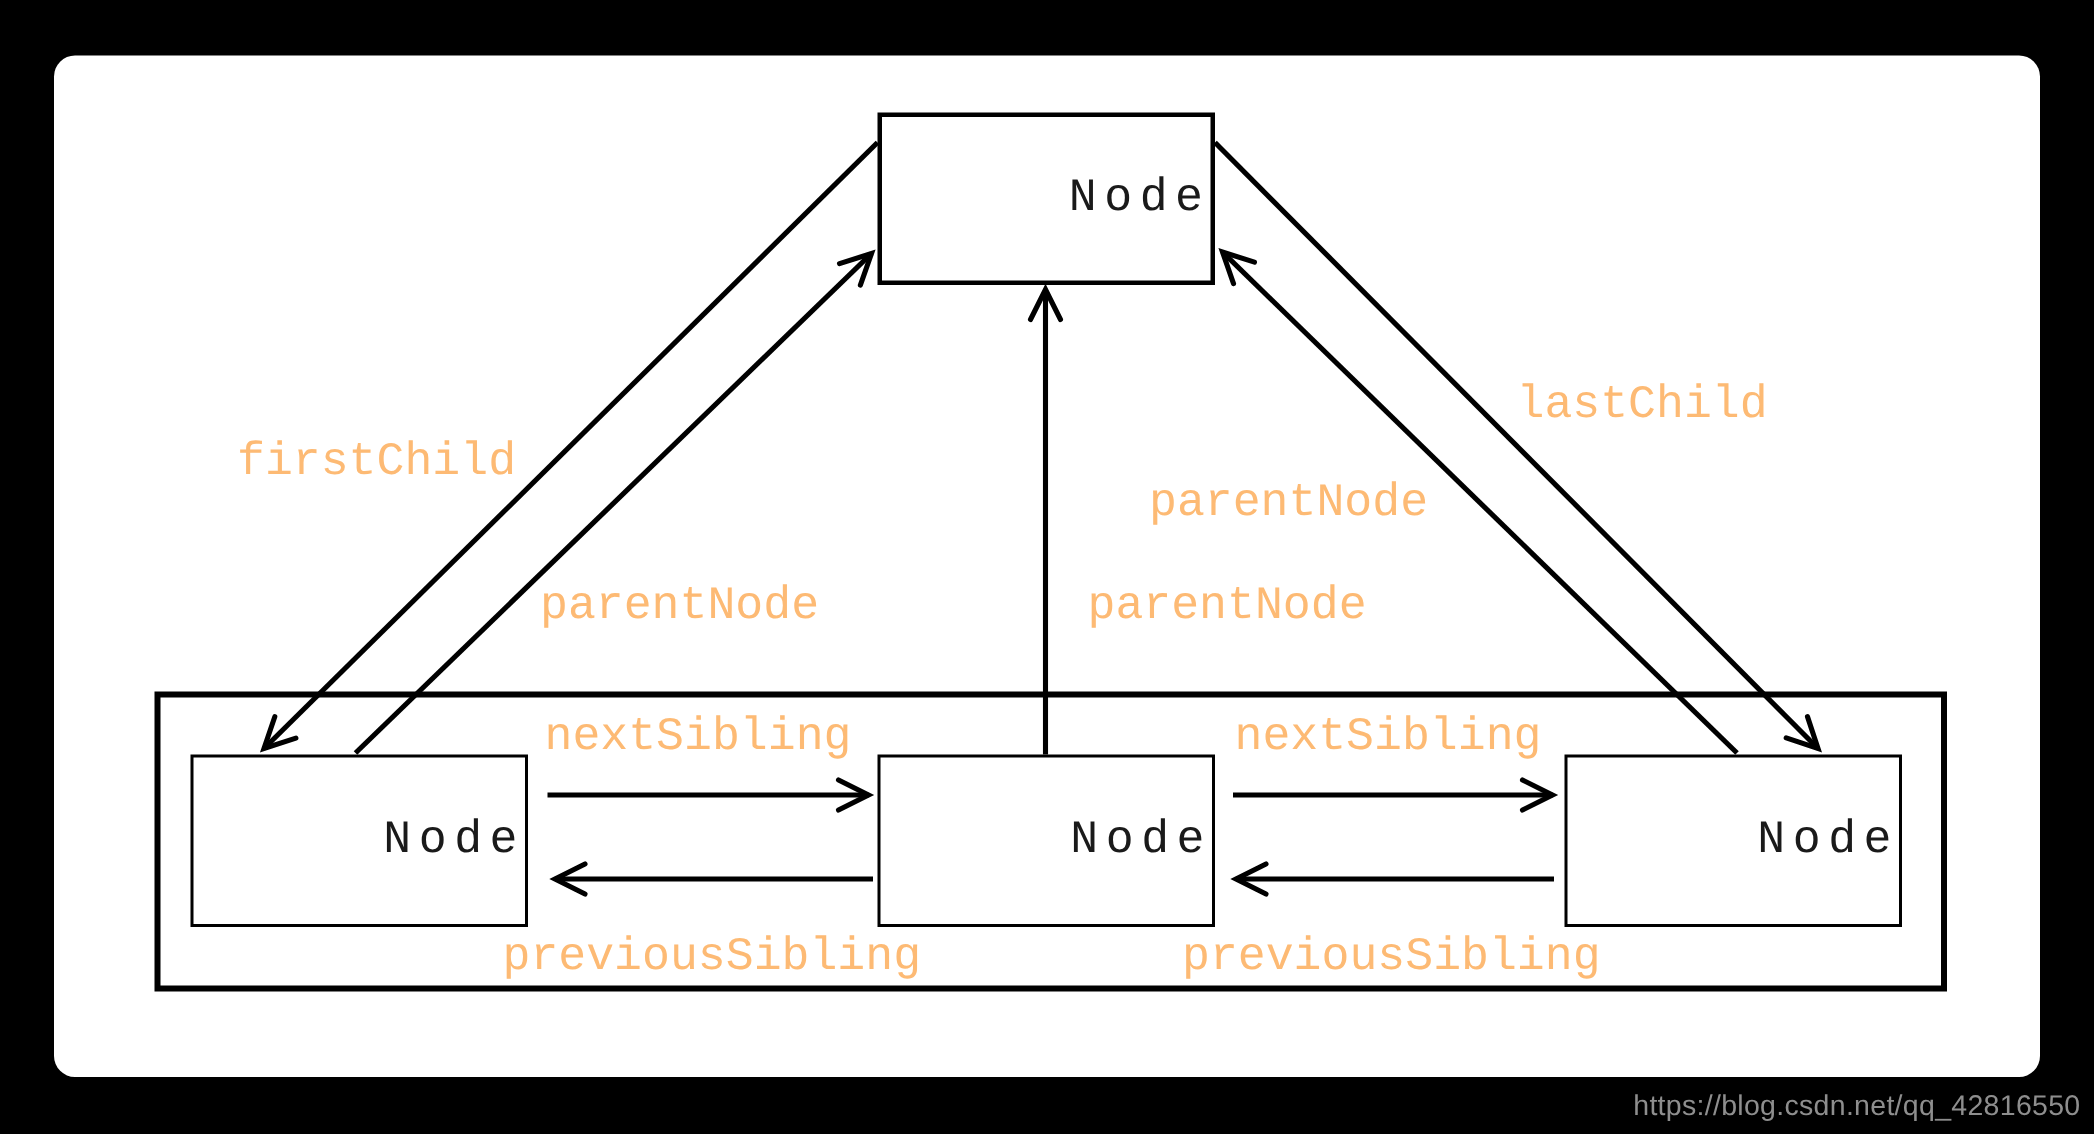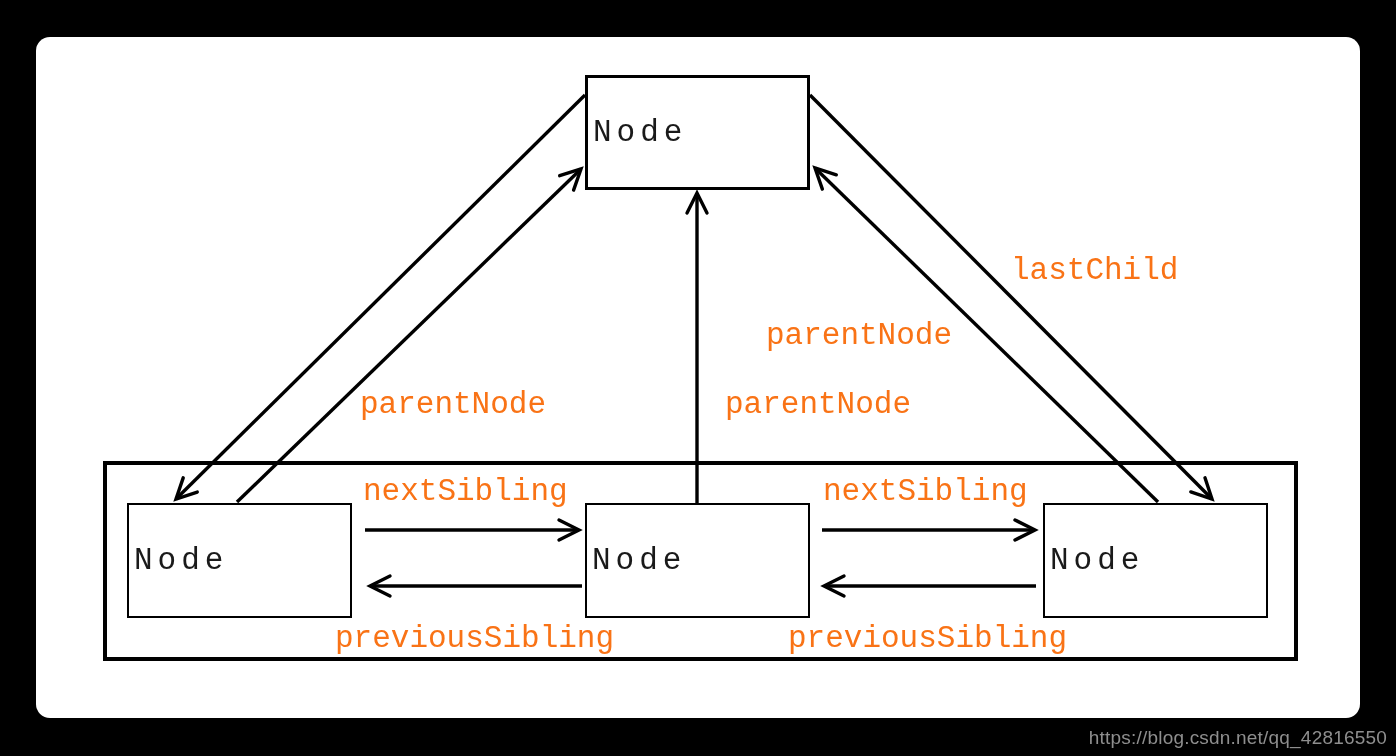--- a/index.html
+++ b/index.html
@@ -15,39 +15,39 @@
     position: absolute; left: 36px; top: 37px;
     width: 1324px; height: 681px;
     background: #ffffff; border-radius: 14px;
   }
   svg.arrows { position: absolute; left: 0; top: 0; width: 1396px; height: 756px; }
   .node-box {
     position: absolute;
     width: 225px; height: 115px;
     border: 3px solid #000;
     box-sizing: border-box;
-    display: flex; align-items: center; justify-content: flex-start;
+    display: flex; align-items: center; justify-content: flex-end;
     background: transparent;
   }
   .node-box.child { border-width: 2px; }
   .node-box .node-label {
     font-size: 31px; color: #1a1a1a;
     letter-spacing: 5px; padding-left: 5px;
     line-height: 1;
   }
   .container-box {
     position: absolute; left: 103px; top: 461px;
     width: 1195px; height: 200px;
     border: 4px solid #000;
     box-sizing: border-box;
     background: transparent;
   }
   .edge-label {
     position: absolute;
-    font-size: 31px; color: #f97316;
+    font-size: 31px; color: #fdba74;
     line-height: 1.05; white-space: nowrap;
   }
   .pos-first-child        { left: 158px;  top: 293px; }
   .pos-parent-node-left   { left: 360px;  top: 389px; }
   .pos-parent-node-middle { left: 725px;  top: 389px; }
   .pos-parent-node-right  { left: 766px;  top: 320px; }
   .pos-last-child         { left: 1011px; top: 255px; }
   .pos-next-sibling-left  { left: 363px;  top: 476px; }
   .pos-next-sibling-right { left: 823px;  top: 476px; }
   .pos-prev-sibling-left  { left: 335px;  top: 623px; }
@@ -105,20 +105,21 @@
   <div class="node-box child pos-node-left">
     <span class="node-label">Node</span>
   </div>
   <div class="node-box child pos-node-middle">
     <span class="node-label">Node</span>
   </div>
   <div class="node-box child pos-node-right">
     <span class="node-label">Node</span>
   </div>
 
+  <div class="edge-label pos-first-child">firstChild</div>
   <div class="edge-label pos-parent-node-left">parentNode</div>
   <div class="edge-label pos-parent-node-middle">parentNode</div>
   <div class="edge-label pos-parent-node-right">parentNode</div>
   <div class="edge-label pos-last-child">lastChild</div>
   <div class="edge-label pos-next-sibling-left">nextSibling</div>
   <div class="edge-label pos-next-sibling-right">nextSibling</div>
   <div class="edge-label pos-prev-sibling-left">previousSibling</div>
   <div class="edge-label pos-prev-sibling-right">previousSibling</div>
 
   <div class="watermark">https://blog.csdn.net/qq_42816550</div>

